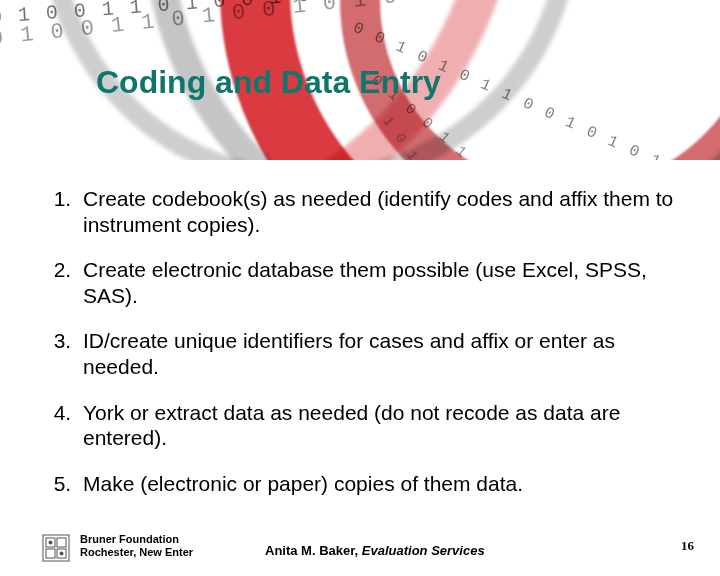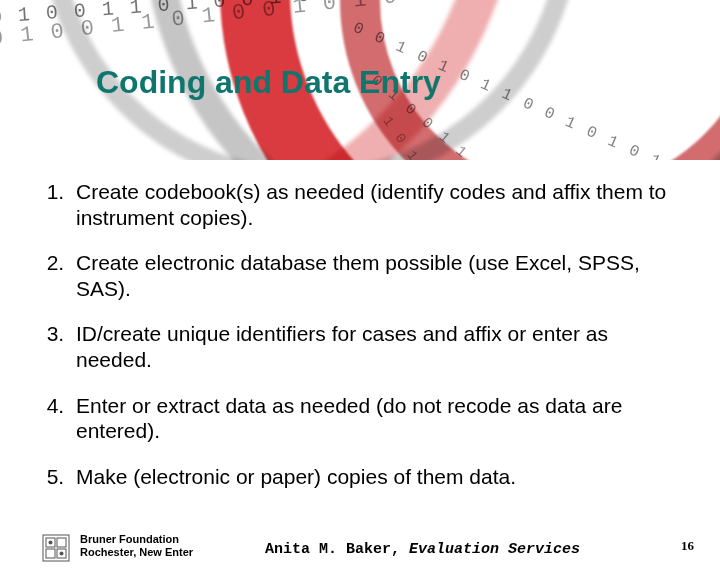--- a/index.html
+++ b/index.html
@@ -86,21 +86,21 @@
     color: #0f766e;
     font-family: Verdana, Geneva, sans-serif;
   }
   .body {
     position: absolute;
     top: 175px;
     left: 38px;
     width: 650px;
   }
   ol.steps {
-    margin: 4px;
+    margin: 11px;
     padding: 0 0 0 28px;
     list-style: decimal;
   }
   ol.steps li {
     font-size: 21px;
     line-height: 1.22;
     color: #000;
     margin-bottom: 20px;
     padding-left: 6px;
   }
@@ -124,22 +124,22 @@
     bottom: 4px;
     font-size: 11px;
     font-weight: bold;
     line-height: 1.25;
     font-family: Arial, Helvetica, sans-serif;
   }
   .author {
     position: absolute;
     left: 265px;
     bottom: 6px;
-    font-size: 15px;
-    font-family: Liberation Mono, monospace;
+    font-size: 13px;
+    font-family: Liberation Sans, sans-serif;
   }
   .author .name { font-weight: bold; }
   .author .org  { font-style: italic; font-weight: bold; }
   .pagenum {
     position: absolute;
     right: 26px;
     bottom: 10px;
     font-size: 13px;
     font-weight: bold;
     font-family: Liberation Serif, serif;
@@ -163,21 +163,21 @@
     <div class="digits" style="top:110px; right:-30px; transform:rotate(55deg); font-size:14px; color:rgba(0,0,0,0.35);">1 0 1 0 0 1 1 0 1 0 0 1 0 1 0 1 1 0</div>
   </div>
 
   <div class="title">Coding and Data Entry</div>
 
   <div class="body">
     <ol class="steps">
       <li>Create codebook(s) as needed (identify codes and affix them to instrument copies).</li>
       <li>Create electronic database  them possible (use Excel, SPSS, SAS).</li>
       <li>ID/create unique identifiers for cases and affix or enter as needed.</li>
-      <li>Enter or extract data as needed (do not recode as data are entered).</li>
+      <li>York or extract data as needed (do not recode as data are entered).</li>
       <li>Make (electronic or paper) copies of them data.</li>
     </ol>
   </div>
 
   <div class="footer">
     <svg class="logo" viewBox="0 0 28 28">
       <rect x="1" y="1" width="26" height="26" fill="none" stroke="#555" stroke-width="1"></rect>
       <rect x="4" y="4" width="9" height="9" fill="none" stroke="#555" stroke-width="1"></rect>
       <rect x="15" y="4" width="9" height="9" fill="none" stroke="#555" stroke-width="1"></rect>
       <rect x="4" y="15" width="9" height="9" fill="none" stroke="#555" stroke-width="1"></rect>

